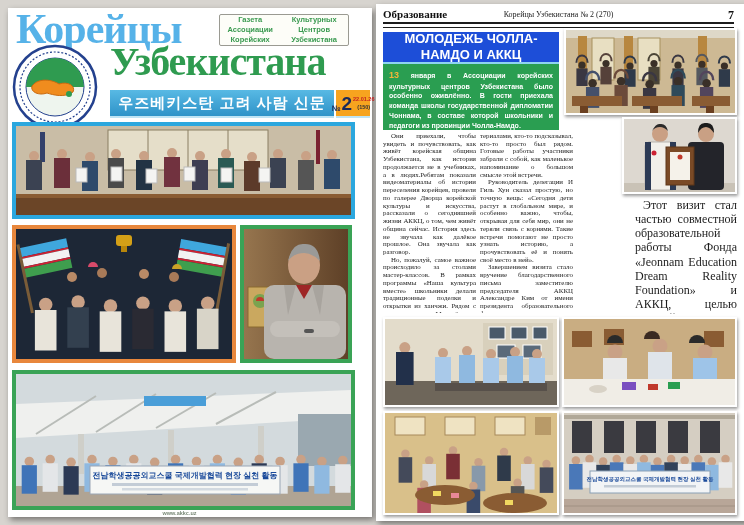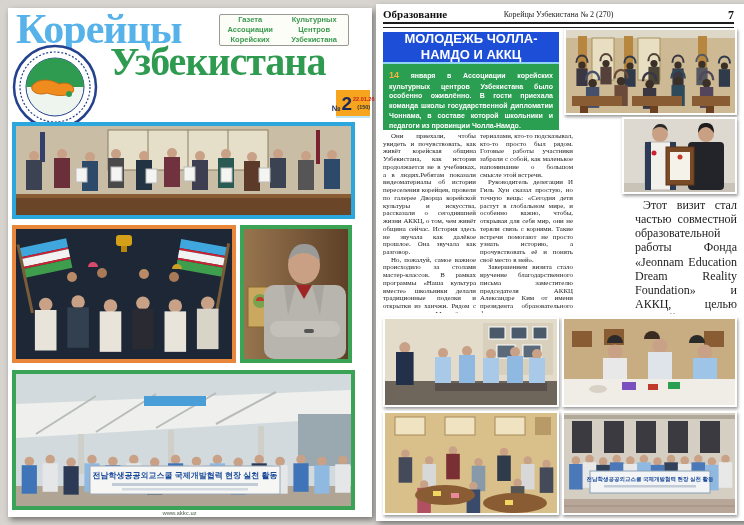--- a/index.html
+++ b/index.html
@@ -117,20 +117,21 @@
 </svg>
 
 <div class="page" id="left-page">
 
   <div class="abs" id="lp-title2">Узбекистана</div>
   <div class="abs" id="lp-title1">Корейцы</div>
   <div class="abs" id="lp-infobox">
     <span>Газета Ассоциации  Корейских</span>
     <span>Культурных Центров Узбекистана</span>
   </div>
+  <div class="abs" id="lp-koreanbar">우즈베키스탄 고려 사람 신문</div>
   <div class="abs" id="lp-issuebox">
     <span class="num-sym">№</span>
     <span class="num">2</span>
     <span class="date-col">
       <span class="date">22.01.26</span>
       <span class="total">(150)</span>
     </span>
   </div>
 
   <svg class="abs" id="lp-logo" viewBox="0 0 86 86">
@@ -324,21 +325,21 @@
       <rect x="6" y="66" width="50" height="10" fill="#8a5c33"></rect>
       <rect x="66" y="66" width="50" height="10" fill="#8a5c33"></rect>
       <rect x="126" y="66" width="38" height="10" fill="#8a5c33"></rect>
       <rect x="14" y="76" width="8" height="7" fill="#6b4020"></rect>
         <rect x="84" y="76" width="8" height="7" fill="#6b4020"></rect>
         <rect x="140" y="76" width="8" height="7" fill="#6b4020"></rect>
     </svg>
   </div>
 
   <div class="abs" id="rp-lead">
-    <span class="hl">14</span><span> января в Ассоциации корейских культурных центров Узбекистана было особенно оживлённо. В гости приехала команда школы государственной дипломатии Чоннама, в составе которой школьники и педагоги из провинции Чолла-Намдо.</span>
+    <span class="hl">13</span><span> января в Ассоциации корейских культурных центров Узбекистана было особенно оживлённо. В гости приехала команда школы государственной дипломатии Чоннама, в составе которой школьники и педагоги из провинции Чолла-Намдо.</span>
   </div>
 
   <div class="wframe" id="rp-photo-award">
     <svg viewBox="0 0 111 73" preserveAspectRatio="none">
       <rect width="111" height="73" fill="#ddd8d0"></rect>
       <rect x="0" y="64" width="111" height="9" fill="#c9c2b6"></rect>
       <circle cx="36" cy="15" r="8" fill="#caa084"></circle>
       <path d="M28,12 Q32,4 36,5 Q42,4 44,12 Q40,8 36,8 Q31,8 28,12 Z" fill="#2a2a2a"></path>
       <rect x="21" y="23" width="31" height="48" rx="4" fill="#f2f0ea" stroke="#b8b4ae"></rect>
       <rect x="21" y="23" width="6" height="48" fill="#2c3a55"></rect>

